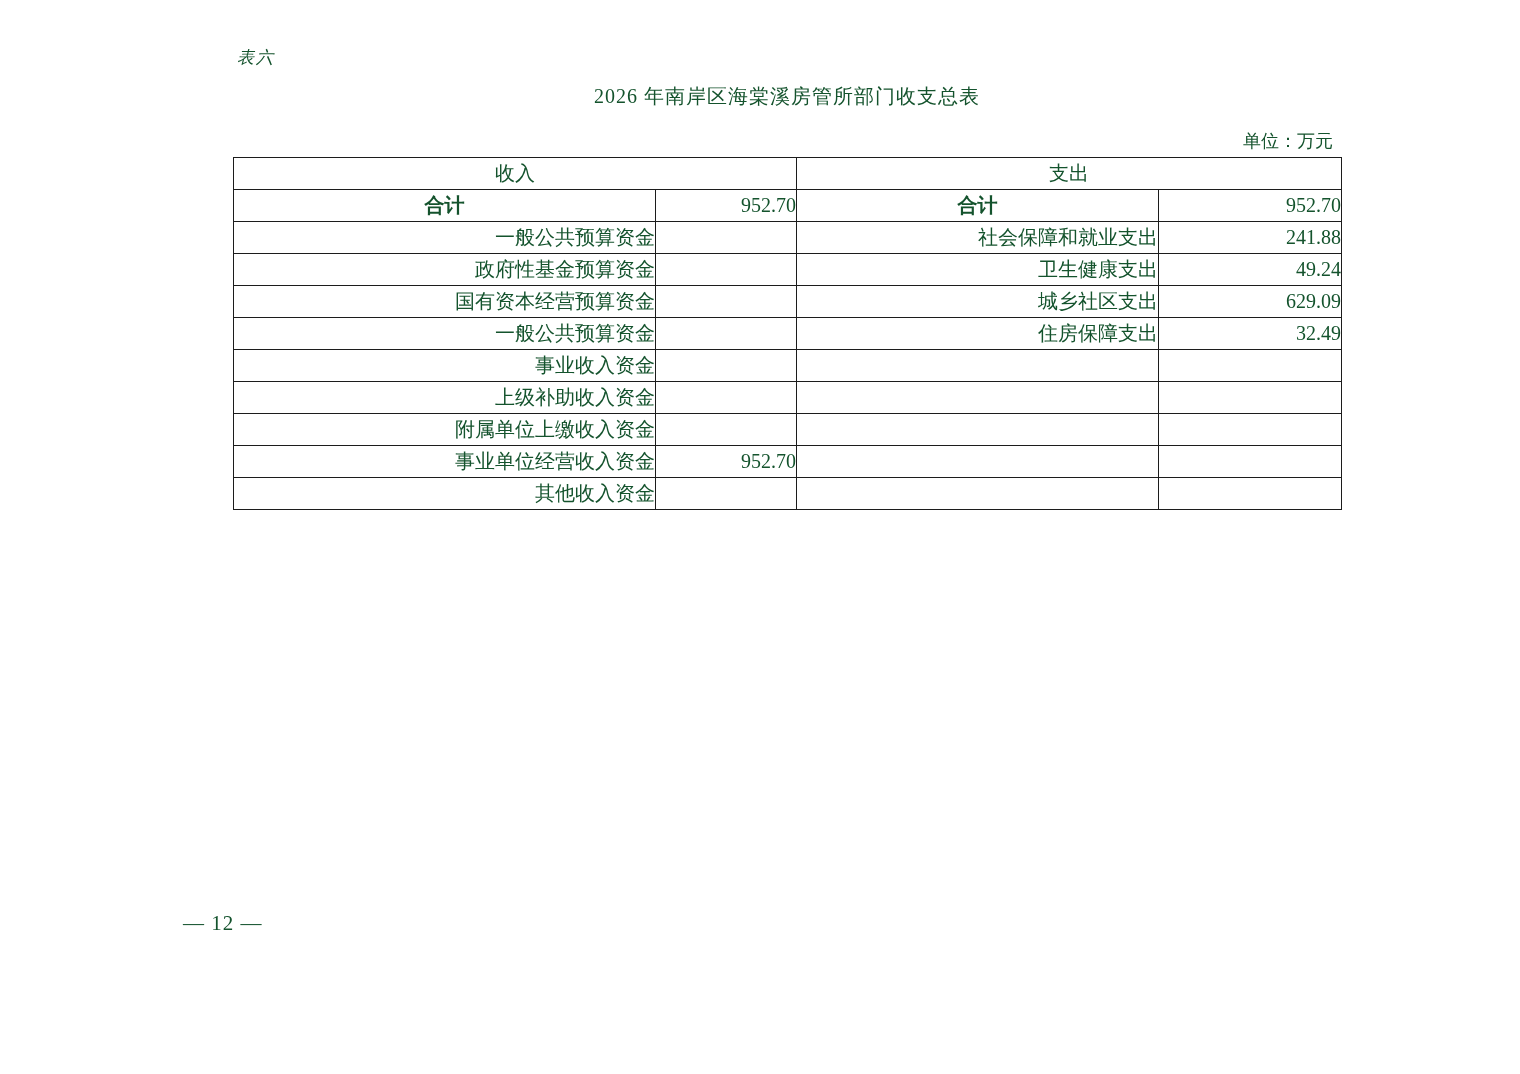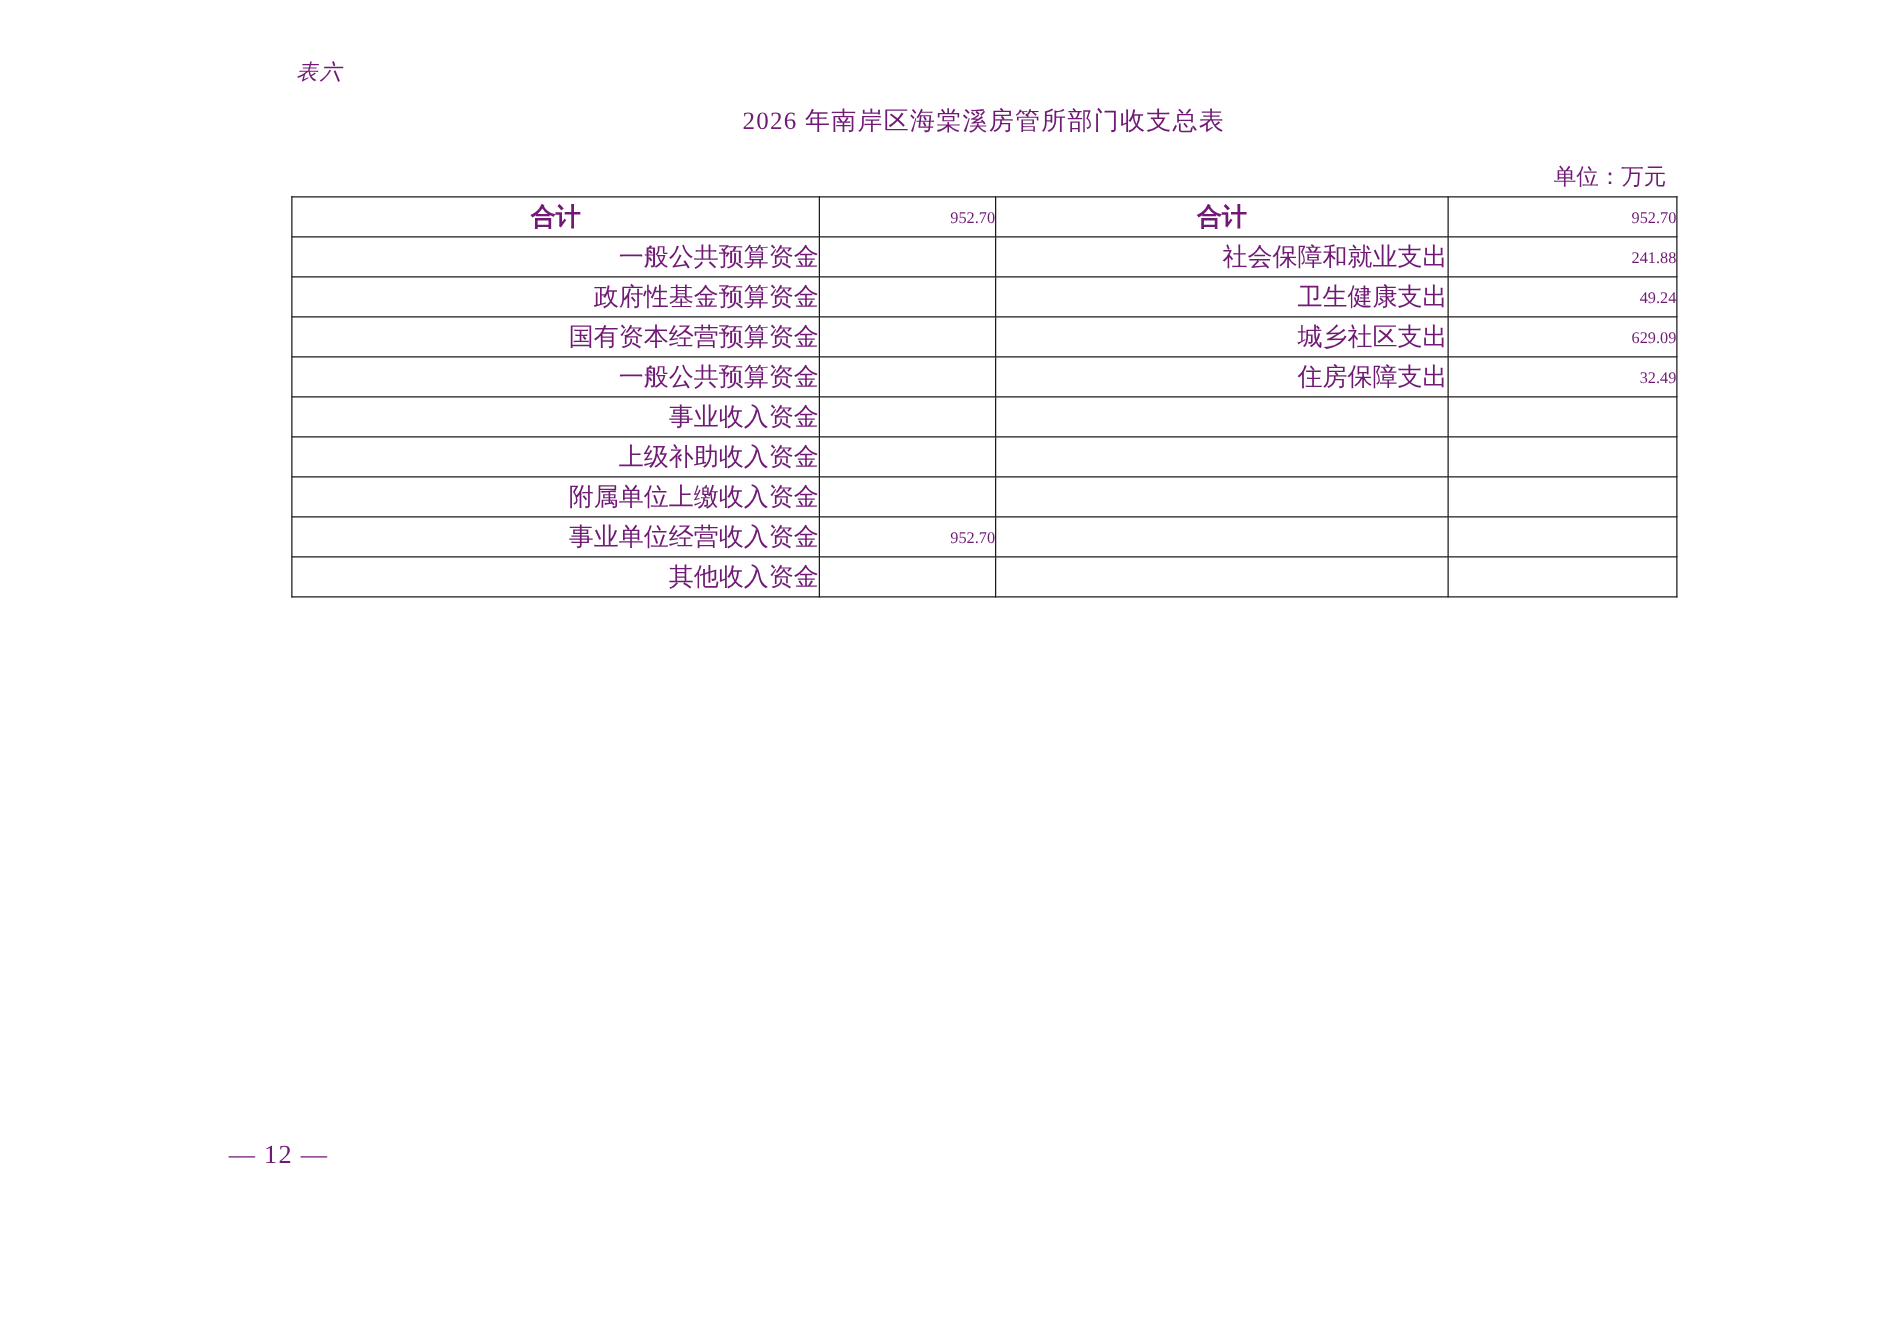--- a/index.html
+++ b/index.html
@@ -5,21 +5,21 @@
   html, body {
     margin: 0;
     padding: 0;
     background: #ffffff;
   }
   .page {
     position: relative;
     width: 1520px;
     height: 1074px;
     background: #ffffff;
-    color: #701a75;
+    color: #14532d;
     font-family: "Liberation Serif", serif;
     overflow: hidden;
   }
   .table-label {
     position: absolute;
     left: 237px;
     top: 46px;
     font-size: 17px;
     font-style: italic;
     letter-spacing: 2px;
@@ -72,21 +72,21 @@
     padding-left: 10px;
   }
   .item.total {
     font-family: "Liberation Sans", sans-serif;
     font-weight: 700;
     text-align: center;
     padding-left: 0;
   }
   .amount {
     font-family: "Liberation Serif", serif;
-    font-size: 13px;
+    font-size: 20px;
     text-align: right;
     padding-right: 8px;
   }
   .page-number {
     position: absolute;
     left: 183px;
     top: 911px;
     font-size: 21px;
     letter-spacing: 1px;
   }
@@ -103,20 +103,24 @@
   <div class="unit-note">单位：万元</div>
 
   <table class="budget">
     <colgroup>
       <col style="width:422px">
       <col style="width:141px">
       <col style="width:362px">
       <col style="width:183px">
     </colgroup>
     <tbody>
+      <tr>
+        <th class="hdr" colspan="2">收入</th>
+        <th class="hdr" colspan="2">支出</th>
+      </tr>
       <tr>
         <td class="item total">合计</td>
         <td class="amount">952.70</td>
         <td class="item total">合计</td>
         <td class="amount">952.70</td>
       </tr>
       <tr>
         <td class="item">一般公共预算资金</td>
         <td class="amount"></td>
         <td class="item">社会保障和就业支出</td>

